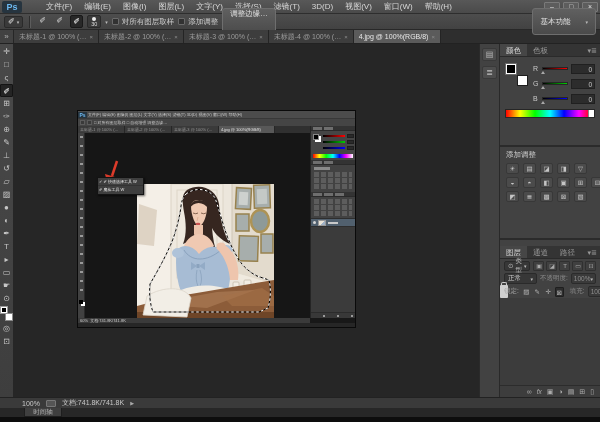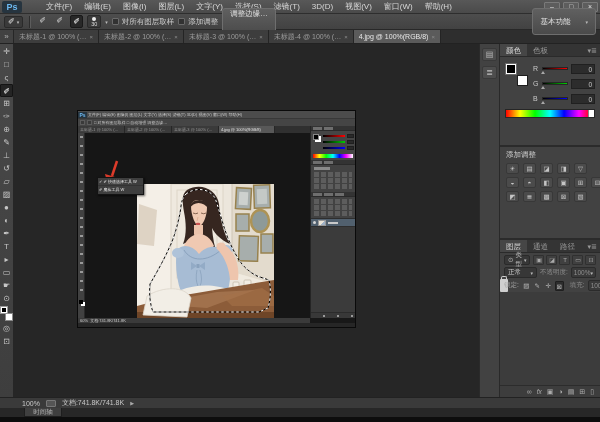--- a/index.html
+++ b/index.html
@@ -75,21 +75,21 @@
 .track .mk{position:absolute;left:-2px;top:3px;border-left:2px solid transparent;border-right:2px solid transparent;border-bottom:3px solid #a8a8a8;width:0;height:0;}
 .srow .val{width:24px;height:10px;background:#2c2c2c;border:1px solid #202020;color:#cacaca;font-size:6.5px;line-height:9px;text-align:right;padding-right:2px;flex:none;}
 .spectrum{margin:3px 5px;height:9px;border:1px solid #262626;position:relative;background:linear-gradient(to right,#ff0000,#ffff00 16%,#00ff00 33%,#00ffff 50%,#0000ff 66%,#ff00ff 83%,#ff0000 96%);}
 .spectrum .cap{position:absolute;right:0;top:0;width:6px;height:100%;background:#fff;border-left:1px solid #888;}
 
 .adj-panel{height:93px;}
 .adj-title{font-size:7.5px;color:#cfcfcf;padding:3px 0 2px 6px;}
 .adj-row{display:flex;gap:4px;padding:1px 0 2px 6px;}
 .adj-ic{width:13px;height:11px;background:#4b4b4b;border:1px solid #383838;border-radius:2px;color:#c5c5c5;font-size:6.5px;line-height:10px;text-align:center;flex:none;}
 
-.layers-panel{flex:1;border-bottom:none;}
+.layers-panel{flex:1;border-bottom:none;margin-top:6px;}
 .lrow{display:flex;align-items:center;gap:3px;padding:0 4px;flex:none;}
 .lrow.filter{height:13px;}
 .fbox{height:10px;display:flex;align-items:center;gap:2px;background:#373737;border:1px solid #2a2a2a;border-radius:2px;padding:0 3px;font-size:6.5px;color:#bbb;}
 .fic{width:11px;height:10px;background:#404040;border:1px solid #303030;border-radius:1px;color:#aaa;font-size:6px;line-height:9px;text-align:center;flex:none;}
 .lrow.blend{height:13px;}
 .sel{height:11px;background:#373737;border:1px solid #2a2a2a;border-radius:2px;font-size:6.5px;color:#c9c9c9;display:flex;align-items:center;padding:0 3px;gap:3px;}
 .lab2{font-size:6.5px;color:#a8a8a8;white-space:nowrap;}
 .dim{color:#8a8a8a;}
 .valbox{height:11px;width:28px;background:#3a3a3a;border:1px solid #2b2b2b;border-radius:2px;font-size:6.5px;color:#8f8f8f;display:flex;align-items:center;justify-content:space-between;padding:0 2px;}
 .lrow.lock{height:13px;}

